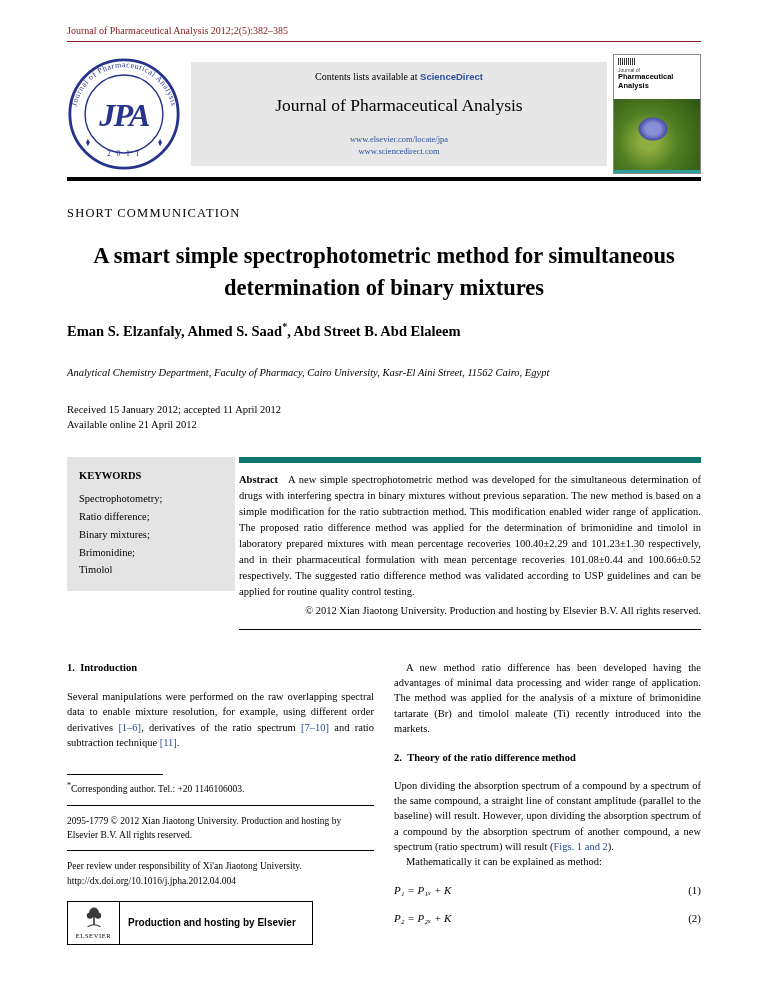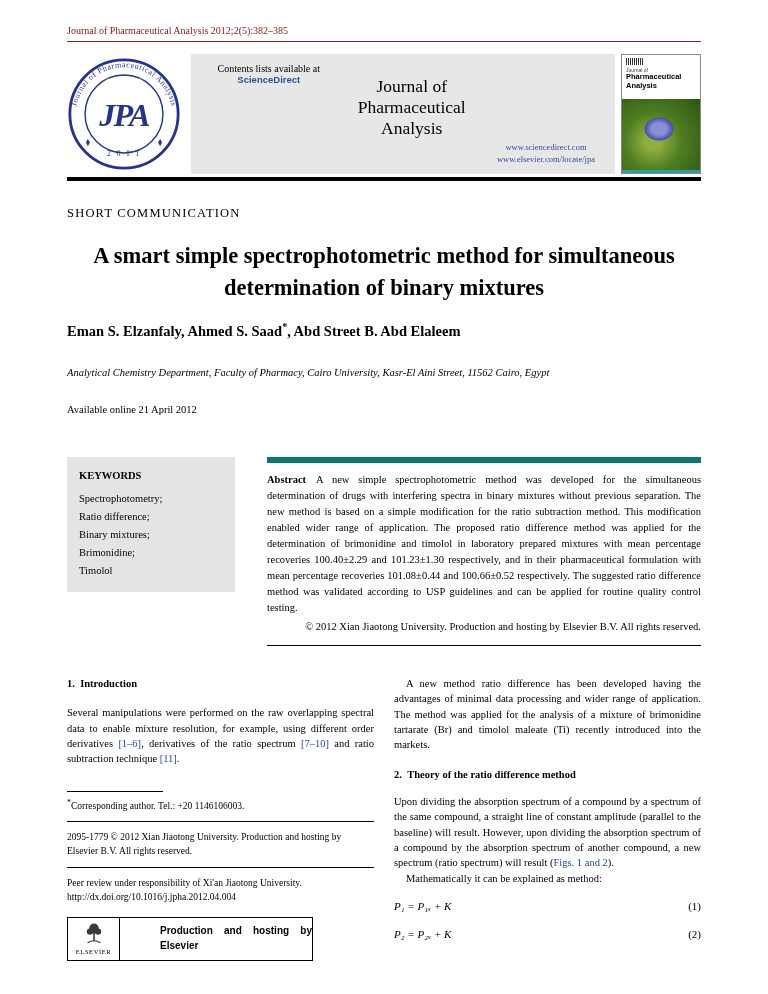--- a/index.html
+++ b/index.html
@@ -14,32 +14,32 @@
   .citation {
     padding-top: 25px; padding-bottom: 5px;
     font-size: 10px; color: #8b1c22;
     border-bottom: 1px solid #8b1c22;
   }
 
   
   .header-row { display: flex; margin-top: 12px; height: 120px; }
   .logo-wrap { width: 118px; display: flex; align-items: center; justify-content: flex-start; }
   .banner {
-    flex: 1; background: #e7e7e7; margin: 0 6px;
-    text-align: center; padding: 9px 20px 8px;
-    display: flex; flex-direction: row;
+    flex: 1; background: #e7e7e7; margin: 8px 6px;
+    text-align: center; padding: 9px 4px 8px;
+    display: flex; flex-direction: column;
   }
   .contents-line { font-size: 10px; }
   .sd-link { color: #2d4f9e; font-weight: bold; font-family: "Liberation Sans", sans-serif; font-size: 9.5px; }
   .journal-title { font-size: 17.5px; margin-top: 13px; }
   .banner-urls { margin-top: auto; font-size: 8.5px; line-height: 1.4; color: #2d4f9e; }
   .banner-urls div { cursor: pointer; }
 
   .cover {
-    width: 80px; border: 1px solid #8a8a8a; background: #fff;
+    width: 88px; border: 1px solid #8a8a8a; background: #fff;
     display: flex; flex-direction: column;
     font-family: "Liberation Sans", sans-serif;
   }
   .cover-top { padding: 3px 4px 2px; height: 44px; }
   .cover-barcode { width: 18px; height: 7px; background: repeating-linear-gradient(90deg,#333 0 1px,#fff 1px 2px); }
   .cover-jsmall { font-size: 5px; color: #444; margin-top: 2px; }
   .cover-t { font-size: 7.5px; font-weight: bold; line-height: 1.15; }
   .cover-photo { flex: 1; position: relative; background: radial-gradient(circle at 40% 60%, #8fae3f 0 12%, #4f7d22 45%, #2c5413 100%); }
   .cover-flower { position: absolute; left: 28%; top: 26%; width: 30px; height: 24px; border-radius: 50%;
     background: radial-gradient(ellipse at center, #8a8fd8 0 35%, #4a51a8 65%, rgba(0,0,0,0) 72%); }
@@ -49,42 +49,42 @@
 
   
   .article-type { margin-top: 25px; font-size: 12.5px; letter-spacing: 1.2px; }
   .paper-title { margin-top: 19px; font-size: 22.5px; font-weight: bold; line-height: 1.42; text-align: center; }
   .authors { margin-top: 17px; font-size: 14.5px; font-weight: bold; }
   .authors sup { font-size: 10px; }
   .affiliation { margin-top: 27px; font-style: italic; font-size: 10.5px; }
   .dates { margin-top: 24px; font-size: 10.5px; line-height: 1.5; }
 
   
-  .abstract-row { margin-top: 40px; display: flex; gap: 32px; }
+  .abstract-row { margin-top: 24px; display: flex; gap: 4px; }
   .kw-box { width: 168px; background: #e4e4e4; padding: 10px 12px 12px; font-size: 10.5px; line-height: 1.7; align-self: flex-start; }
   .kw-head { font-weight: bold; margin-bottom: 5px; }
   .abstract { flex: 1; border-top: 6px solid #0f766e; border-bottom: 1px solid #000; padding: 9px 0 10px; font-size: 10.5px; line-height: 1.52; text-align: justify; }
   .ab-label { font-weight: bold; margin-right: 10px; }
   .ab-copy { text-align: right; margin-top: 3px; }
 
   
   .cols { margin-top: 30px; display: flex; gap: 20px; font-size: 10.5px; line-height: 1.46; text-align: justify; }
   .col { width: 307px; }
   .sec-h { font-weight: bold; text-align: left; margin-bottom: 14px; }
   .cite { color: #2a4b9b; cursor: pointer; }
   .p-ind { text-indent: 12px; }
 
   .fn { margin-top: 24px; font-size: 9.5px; line-height: 1.5; text-align: left; }
   .fn-rule-short { width: 96px; border-top: 1px solid #000; margin-bottom: 5px; }
   .fn-rule { border-top: 1px solid #000; margin: 8px 0; }
   .em-label { font-style: italic; }
   .email { color: #2a4b9b; cursor: pointer; }
   .fn-indent { padding-left: 9px; }
 
-  .elsevier-box { margin-top: 13px; width: 246px; height: 44px; border: 1px solid #000; display: flex; gap: 32px; }
+  .elsevier-box { margin-top: 13px; width: 246px; height: 44px; border: 1px solid #000; display: flex; }
   .eb-left { width: 52px; border-right: 1px solid #000; display: flex; flex-direction: column; align-items: center; justify-content: center; padding: 2px; }
   .eb-label { font-size: 6.5px; letter-spacing: 0.6px; margin-top: 1px; font-family: "Liberation Serif", serif; }
   .eb-right { flex: 1; display: flex; align-items: center; padding-left: 8px; font-family: "Liberation Sans", sans-serif; font-weight: bold; font-size: 10px; }
 
   .theory-h { font-weight: bold; text-align: left; margin: 14px 0 12px; }
   .eq-row { display: flex; justify-content: space-between; margin: 12px 0 0; font-size: 11px; }
   .eq { font-style: italic; }
   .eq-num { font-style: normal; }
   .rp { margin-top: 0; }
 </style>
@@ -110,22 +110,22 @@
         <polygon points="22,86 24,90 22,94 20,90" fill="#27348b"></polygon>
         <polygon points="98,86 100,90 98,94 96,90" fill="#27348b"></polygon>
         <text x="60" y="104" font-size="8" fill="#27348b" text-anchor="middle" letter-spacing="2">2 0 1 1</text>
       </svg>
     </div>
 
     <div class="banner">
       <div class="contents-line"><span>Contents lists available at </span><span class="sd-link">ScienceDirect</span></div>
       <div class="journal-title">Journal of Pharmaceutical Analysis</div>
       <div class="banner-urls">
+        <div>www.elsevier.com/locate/jpa</div>
         <div>www.sciencedirect.com</div>
-        <div>www.elsevier.com/locate/jpa</div>
       </div>
     </div>
 
     <div class="cover">
       <div class="cover-top">
         <div class="cover-barcode"></div>
         <div class="cover-jsmall">Journal of</div>
         <div class="cover-t">Pharmaceutical</div>
         <div class="cover-t">Analysis</div>
       </div>
@@ -140,20 +140,21 @@
 
   <div class="article-type">SHORT COMMUNICATION</div>
 
   <h1 class="paper-title">A smart simple spectrophotometric method for simultaneous determination of binary mixtures</h1>
 
   <div class="authors"><span>Eman S. Elzanfaly, Ahmed S. Saad</span><sup>*</sup><span>, Abd Street B. Abd Elaleem</span></div>
 
   <div class="affiliation">Analytical Chemistry Department, Faculty of Pharmacy, Cairo University, Kasr-El Aini Street, 11562 Cairo, Egypt</div>
 
   <div class="dates">
+    <div>Received 15 January 2012; accepted 11 April 2012</div>
     <div>Available online 21 April 2012</div>
   </div>
 
   <div class="abstract-row">
     <div class="kw-box">
       <div class="kw-head">KEYWORDS</div>
       <div>Spectrophotometry;</div>
       <div>Ratio difference;</div>
       <div>Binary mixtures;</div>
       <div>Brimonidine;</div>

